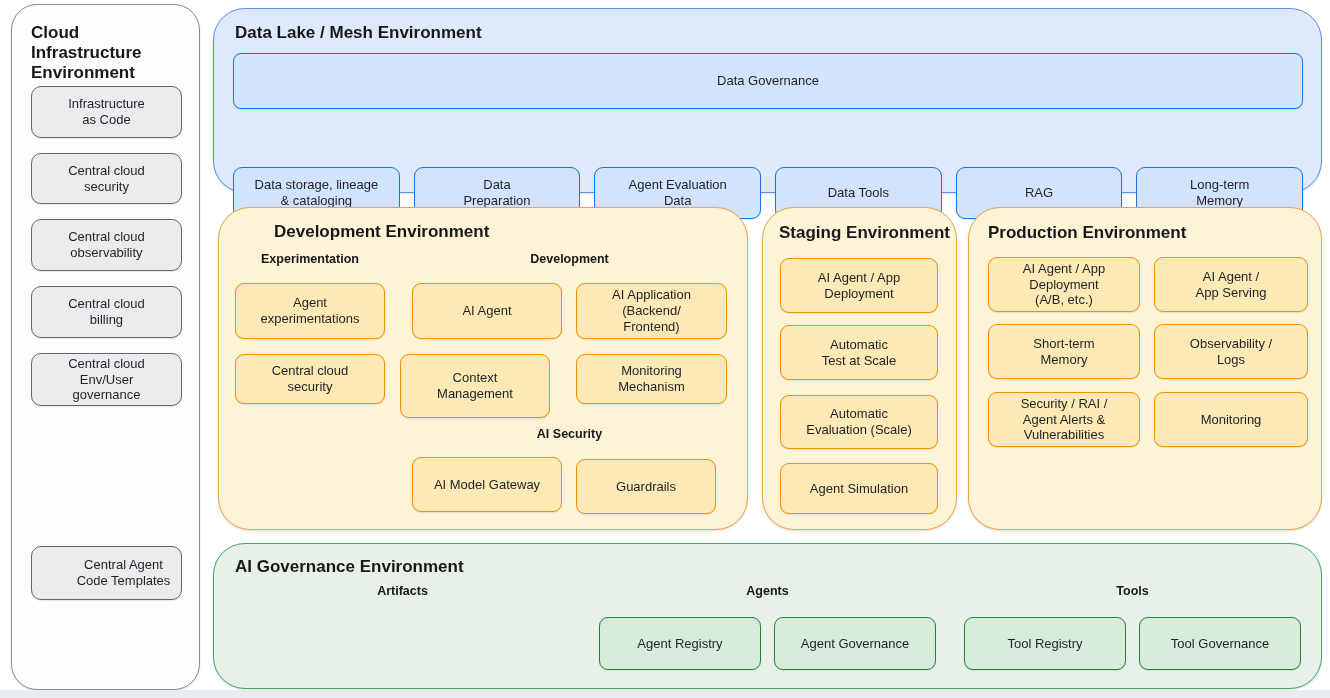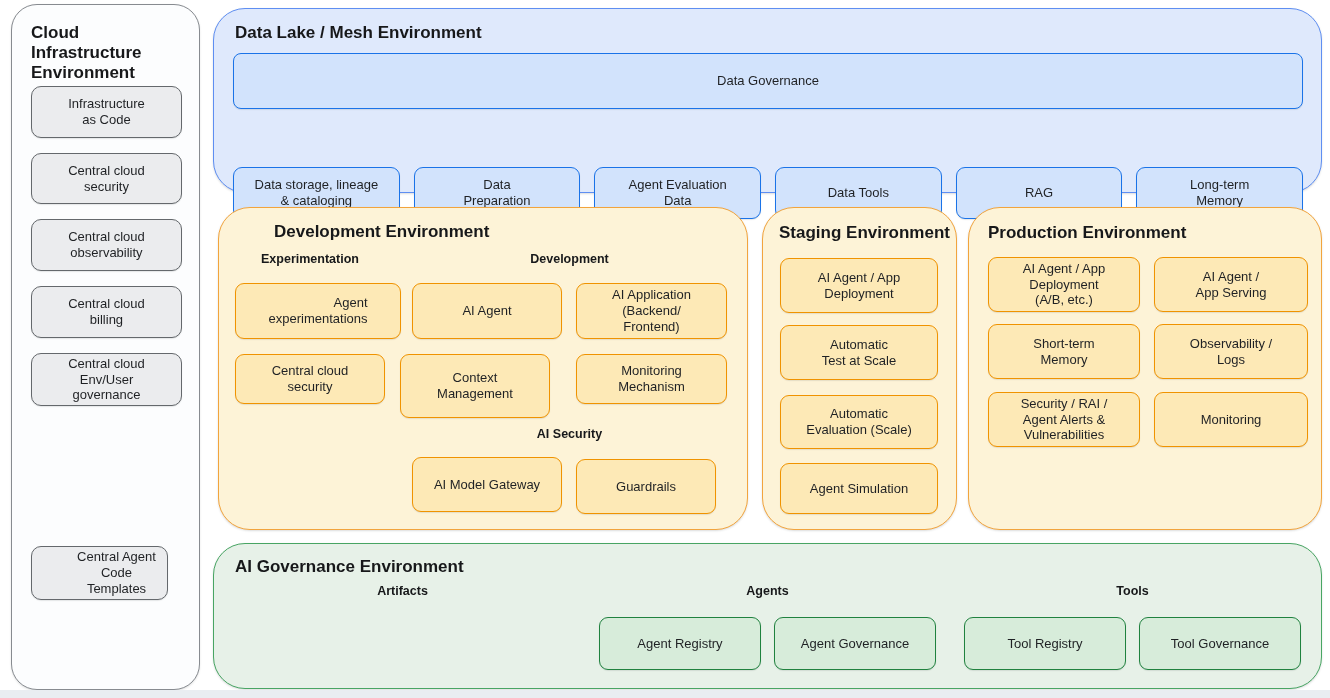--- a/index.html
+++ b/index.html
@@ -47,21 +47,21 @@
 as Code</div>
     <div class="box gray-box abs" style="left:19px;top:148px;width:151px;height:51px;">Central cloud
 security</div>
     <div class="box gray-box abs" style="left:19px;top:214px;width:151px;height:52px;">Central cloud
 observability</div>
     <div class="box gray-box abs" style="left:19px;top:281px;width:151px;height:52px;">Central cloud
 billing</div>
     <div class="box gray-box abs" style="left:19px;top:348px;width:151px;height:53px;">Central cloud
 Env/User
 governance</div>
-    <div class="box gray-box abs" style="left:19px;top:541px;width:137px;height:54px;padding-left:39px;">Central Agent
+    <div class="box gray-box abs" style="left:19px;top:541px;width:151px;height:54px;padding-left:39px;">Central Agent
 Code Templates</div>
   </aside>
 
   <section class="env blue-env" style="left:213px;top:8px;width:1109px;height:185px;">
     <div class="env-title" style="left:21px;top:14px;">Data Lake / Mesh Environment</div>
     <div class="box blue-box abs" style="left:19px;top:44px;width:1070px;height:56px;border-radius:8px;">Data Governance</div>
     <div class="blue-row" style="left:19px;top:112px;width:1070px;height:52px;">
       <div class="box blue-box">Data storage, lineage
 &amp; cataloging</div>
       <div class="box blue-box">Data
@@ -73,21 +73,21 @@
       <div class="box blue-box">Long-term
 Memory</div>
     </div>
   </section>
 
   <section class="env orange-env" style="left:218px;top:207px;width:530px;height:323px;">
     <div class="env-title" style="left:17px;top:14px;margin-left:38px;">Development Environment</div>
     <div class="subhead" style="left:16px;top:44px;width:150px;">Experimentation</div>
     <div class="subhead" style="left:193px;top:44px;width:315px;">Development</div>
 
-    <div class="box orange-box abs" style="left:16px;top:75px;width:166px;height:56px;text-align:right;">Agent
+    <div class="box orange-box abs" style="left:16px;top:75px;width:150px;height:56px;">Agent
 experimentations</div>
     <div class="box orange-box abs" style="left:193px;top:75px;width:150px;height:56px;">AI Agent</div>
     <div class="box orange-box abs" style="left:357px;top:75px;width:151px;height:56px;">AI Application
 (Backend/
 Frontend)</div>
 
     <div class="box orange-box abs" style="left:16px;top:146px;width:150px;height:50px;">Central cloud
 security</div>
     <div class="box orange-box abs" style="left:181px;top:146px;width:150px;height:64px;">Context
 Management</div>

